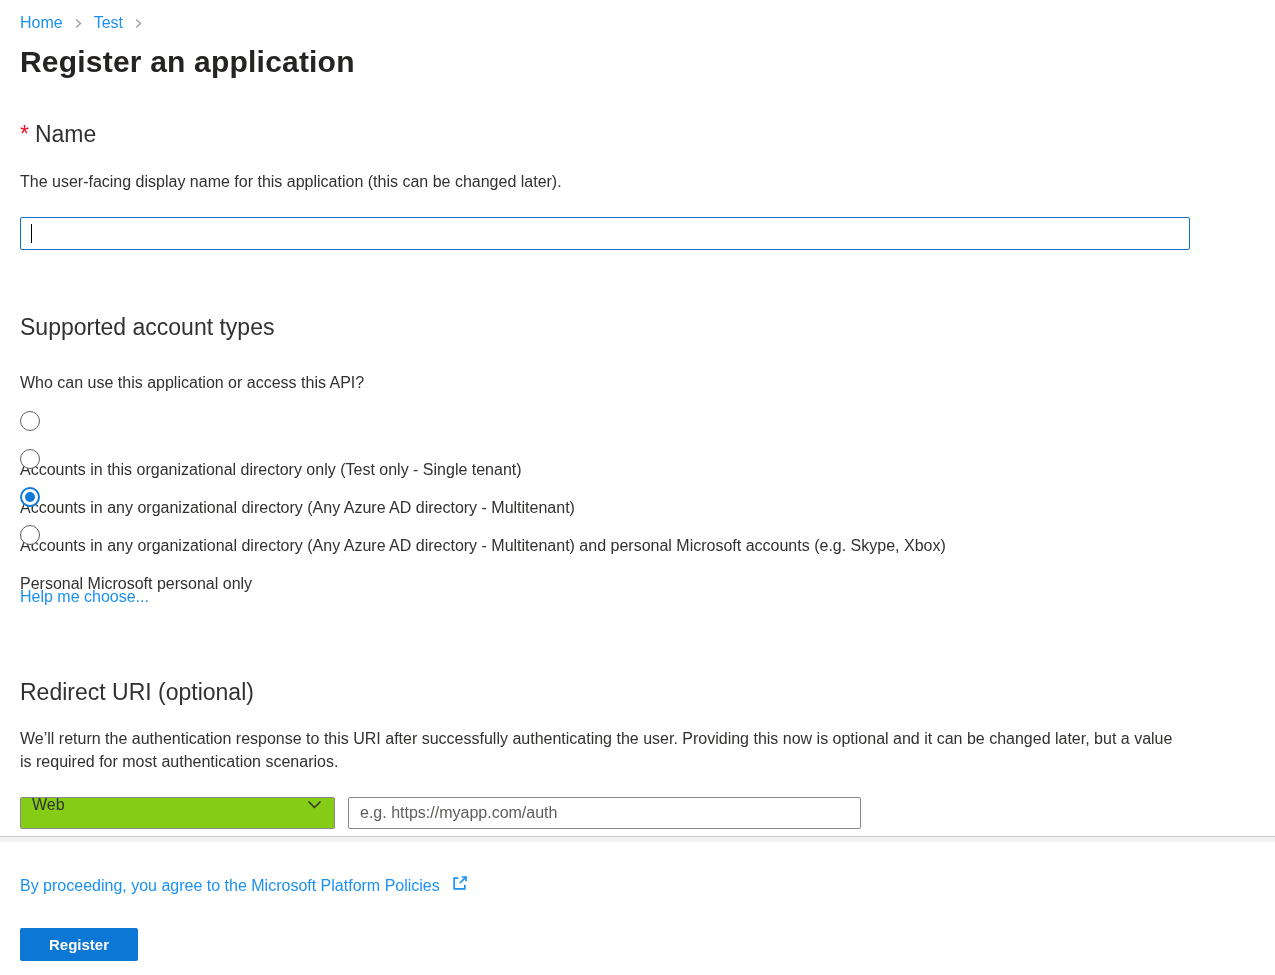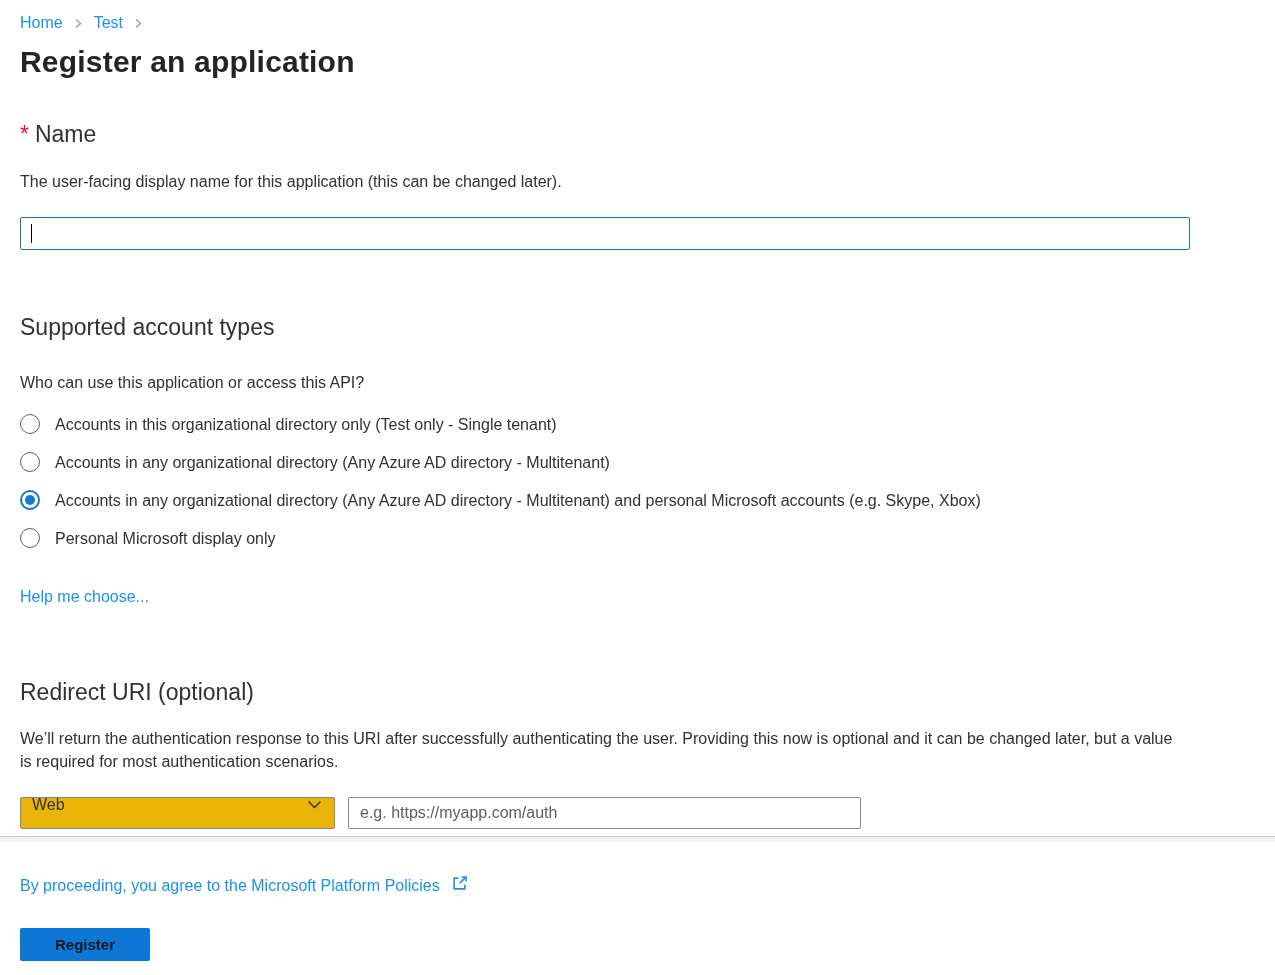--- a/index.html
+++ b/index.html
@@ -49,21 +49,21 @@
   .text-caret {
     position: absolute; left: 11px; top: 7px;
     width: 1px; height: 19px; background: #000000;
   }
 
   .account-heading { margin-top: 64px; }
   .question-text { margin-top: 33px; font-size: 16px; }
 
   
   .radio-group { margin-top: 19px; }
-  .radio-row { display: flex; align-items: flex-end; gap: 15px; height: 23px; margin-bottom: 15px; cursor: pointer; }
+  .radio-row { display: flex; align-items: flex-start; gap: 30px; height: 23px; margin-bottom: 15px; cursor: pointer; flex-direction: column; }
   .radio-circle {
     flex: 0 0 auto;
     width: 20px; height: 20px;
     border: 1px solid #605e5c;
     border-radius: 50%;
     background: #fff;
     position: relative;
   }
   .radio-circle.selected { border: 2px solid #0f7ad8; }
   .radio-circle.selected::after {
@@ -90,21 +90,21 @@
   
   .uri-row { margin-top: 24px; display: flex; gap: 13px; align-items: center; }
   .platform-select {
     width: 315px; height: 32px;
     border: 1px solid #8a8886;
     border-radius: 2px;
     display: flex; align-items: center; justify-content: space-between;
     padding: 0 12px 16px 11px;
     font-size: 16px;
     cursor: pointer;
-    background: #eab308;
+    background: #84cc16;
   }
   .uri-input {
     width: 513px; height: 32px;
     border: 1px solid #8a8886;
     border-radius: 2px;
     padding: 0 11px;
     font-size: 16px;
     font-family: "Liberation Sans", sans-serif;
     color: #323130;
     outline: none;
@@ -115,23 +115,23 @@
   .divider {
     margin: 7px 0 0 -20px;
     width: 1275px; height: 6px;
     background: #f3f2f1;
     border-top: 1px solid #c8c8c8;
   }
   .policy-link { display: inline-flex; align-items: center; gap: 10px; margin-top: 32px; }
   .register-btn {
     display: block;
     margin-top: 31px;
-    width: 130px; height: 33px;
+    width: 118px; height: 33px;
     background: #0c77d4;
-    color: #0f172a;
+    color: #ffffff;
     font-size: 15px;
     font-weight: 600;
     font-family: "Liberation Sans", sans-serif;
     border: none;
     border-radius: 2px;
     cursor: pointer;
   }
 </style>
 </head>
 <body>
@@ -179,21 +179,21 @@
     <div class="radio-row">
       <span class="radio-circle"></span>
       <span class="radio-label">Accounts in any organizational directory (Any Azure AD directory - Multitenant)</span>
     </div>
     <div class="radio-row">
       <span class="radio-circle selected"></span>
       <span class="radio-label">Accounts in any organizational directory (Any Azure AD directory - Multitenant) and personal Microsoft accounts (e.g. Skype, Xbox)</span>
     </div>
     <div class="radio-row">
       <span class="radio-circle"></span>
-      <span class="radio-label">Personal Microsoft display only</span>
+      <span class="radio-label">Personal Microsoft personal only</span>
     </div>
   </div>
 
   <span class="link help-link">Help me choose...</span>
 
   
   <div class="section-heading redirect-heading">Redirect URI (optional)</div>
   <div class="redirect-desc">We’ll return the authentication response to this URI after successfully authenticating the user. Providing this now is optional and it can be changed later, but a value is required for most authentication scenarios.</div>
 
   <div class="uri-row">

